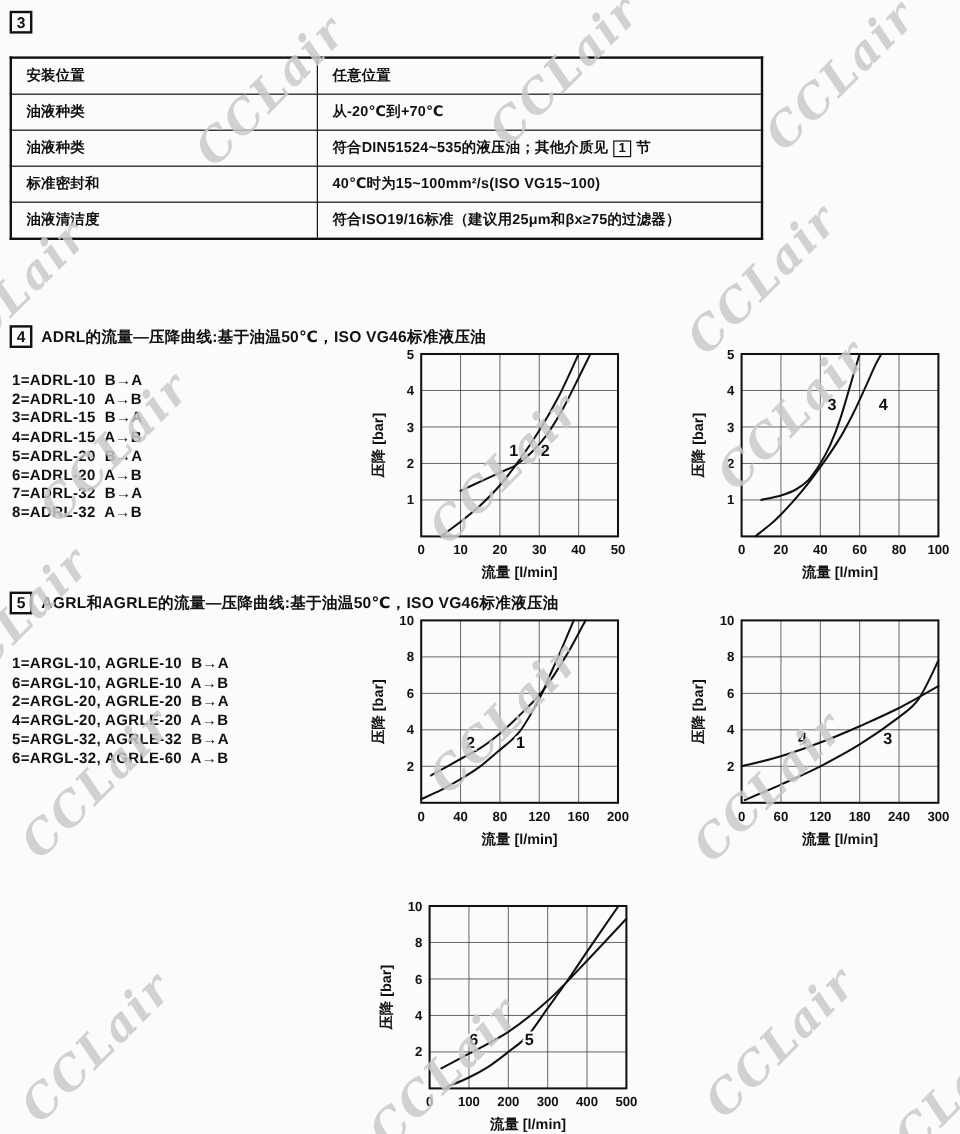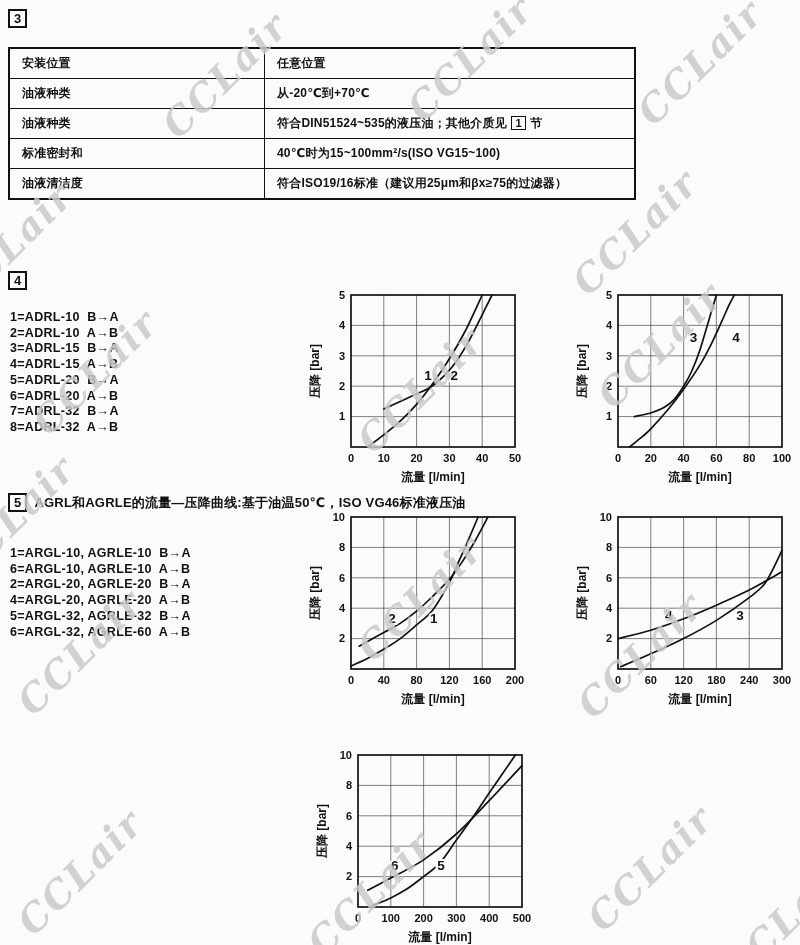--- a/index.html
+++ b/index.html
@@ -64,20 +64,21 @@
       </tr>
       <tr>
         <td class="c1">油液清洁度</td>
         <td>符合ISO19/16标准（建议用25μm和βx≥75的过滤器）</td>
       </tr>
     </tbody>
 </table>
 
 <div class="sec-header" style="top:271px;">
   <span class="boxnum">4</span>
+  <span>ADRL的流量—压降曲线:基于油温50℃，ISO VG46标准液压油</span>
 </div>
 
 <div class="legend" style="top:310px;">
     <div>1=ADRL-10  B→A</div>
     <div>2=ADRL-10  A→B</div>
     <div>3=ADRL-15  B→A</div>
     <div>4=ADRL-15  A→B</div>
     <div>5=ADRL-20  B→A</div>
     <div>6=ADRL-20  A→B</div>
     <div>7=ADRL-32  B→A</div>

